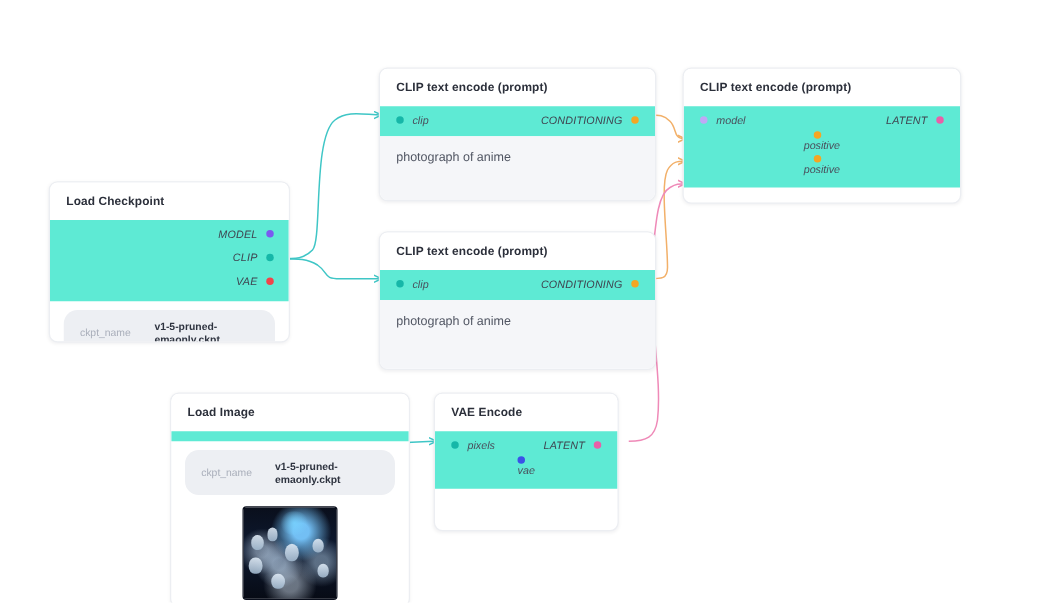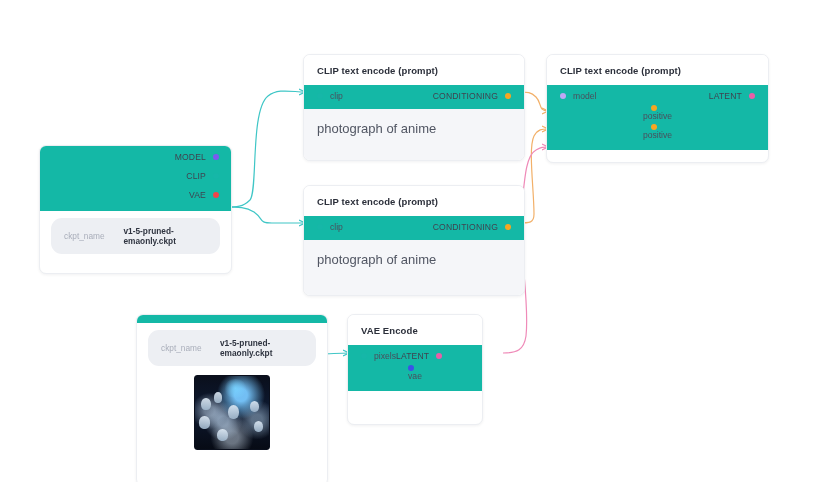--- a/index.html
+++ b/index.html
@@ -19,40 +19,40 @@
     box-shadow:0 1px 3px rgba(20,25,40,.06);
     overflow:hidden;
     box-sizing:border-box;
   }
   .node-title{
     font-size:9.5px;font-weight:bold;color:#2b2f3a;
     padding:10px 13px 9px 13px;
     letter-spacing:.1px;
     background:#ffffff;
   }
-  .sockets{background:#14b8a6;padding:1px 0 7px 0;}
+  .sockets{background:#5eead4;padding:1px 0 7px 0;font-style:italic;}
   .srow{
     position:relative;height:19px;display:flex;align-items:center;
     padding:0 13px;box-sizing:border-box;
   }
   .srow.in{justify-content:flex-start;flex-direction:column;}
   .srow.out{justify-content:flex-end;}
   .dot{
     width:6px;height:6px;border-radius:50%;flex:0 0 auto;
   }
   .slabel{font-size:8.6px;color:#4a4f5c;white-space:nowrap;}
   .srow.in .dot{margin-right:7px;margin-left:-1px;}
   .srow.out .dot{margin-left:7px;margin-right:-1px;}
   .slabel.out{color:#3f4450;letter-spacing:.15px;}
 
   .textarea{
     background:#f5f6f9;
     margin:0;
     padding:12px 13px;
-    font-size:13px;color:#515663;
+    font-size:10px;color:#515663;
     flex:1 1 auto;
   }
   .node.withtext{display:flex;flex-direction:column;}
 
   .widget{
     margin:7px 11px 9px 11px;background:#edeff3;border-radius:11px;
     height:36px;display:flex;align-items:center;
     padding:0 13px;box-sizing:border-box;position:relative;
   }
   .wname{font-size:8.3px;color:#a9aeba;}
@@ -101,20 +101,21 @@
     <path d="M518,92 C528,92 531,92 536,97 C542,103 538,111 548,111" fill="none" stroke="#f2b069" stroke-width="1.2" marker-end="url(#arrOrange)"></path>
 
     <path d="M518,223 C530,223 534,223 534,214 C534,190 528,148 534,136 C538,129 542,129 548,129" fill="none" stroke="#f2b069" stroke-width="1.2" marker-end="url(#arrOrange)"></path>
 
     <path d="M503,353 C517,353 524,350 526,336 C530,300 518,250 522,205 C525,172 527,155 536,150 C541,147 543,147 548,147" fill="none" stroke="#ef8ab8" stroke-width="1.2" marker-end="url(#arrPink)"></path>
 
     <path d="M320,354 C330,354 338,353 349,353" fill="none" stroke="#3fc6c6" stroke-width="1.2" marker-end="url(#arrTeal)"></path>
   </svg>
 
   <div class="node" style="left:39px;top:145px;width:193px;height:129px;">
+    <div class="node-title">Load Checkpoint</div>
     <div class="sockets">
       <div class="srow out">
         <span class="slabel out">MODEL</span>
         <span class="dot" style="background:#7a5af0;"></span>
       </div>
       <div class="srow out">
         <span class="slabel out">CLIP</span>
         <span class="dot" style="background:#16b7a8;"></span>
       </div>
       <div class="srow out">
@@ -180,43 +181,44 @@
         <span class="slabel">positive</span>
       </div>
       <div class="srow in">
         <span class="dot" style="background:#f5a623;"></span>
         <span class="slabel">positive</span>
       </div>
     </div>
   </div>
 
   <div class="node" style="left:136px;top:314px;width:192px;height:172px;">
+    <div class="node-title">Load Image</div>
     <div class="sockets">
     </div>
     <div class="widget">
       <span class="wname">ckpt_name</span>
       <span class="wval">v1-5-pruned-emaonly.ckpt</span>
     </div>
     <div class="thumb" style="margin-left:57px;margin-right:57px;">
       <span class="glow" style="left:38%;top:4%;width:34%;height:26%;"></span>
       <span class="sk" style="left:8%;top:30%;width:13%;height:16%;"></span>
       <span class="sk" style="left:25%;top:22%;width:12%;height:15%;"></span>
       <span class="sk" style="left:6%;top:55%;width:14%;height:17%;"></span>
       <span class="sk" style="left:44%;top:40%;width:15%;height:19%;"></span>
       <span class="sk" style="left:74%;top:34%;width:13%;height:16%;"></span>
       <span class="sk" style="left:80%;top:62%;width:12%;height:15%;"></span>
       <span class="sk" style="left:30%;top:72%;width:14%;height:17%;"></span>
 
     </div>
   </div>
 
-  <div class="node" style="left:347px;top:314px;width:136px;height:111px;">
+  <div class="node" style="left:347px;top:314px;width:148px;height:111px;">
     <div class="node-title">VAE Encode</div>
     <div class="sockets">
-      <div class="srow" style="justify-content:flex-start;">
+      <div class="srow" style="justify-content:space-between;">
         <span style="display:flex;align-items:center;">
           <span class="dot" style="background:#16b7a8;margin-right:7px;"></span>
           <span class="slabel">pixels</span>
         </span>
         <span style="display:flex;align-items:center;">
           <span class="slabel out">LATENT</span>
           <span class="dot" style="background:#e85fa8;margin-left:7px;"></span>
         </span>
       </div>
       <div class="srow in">

